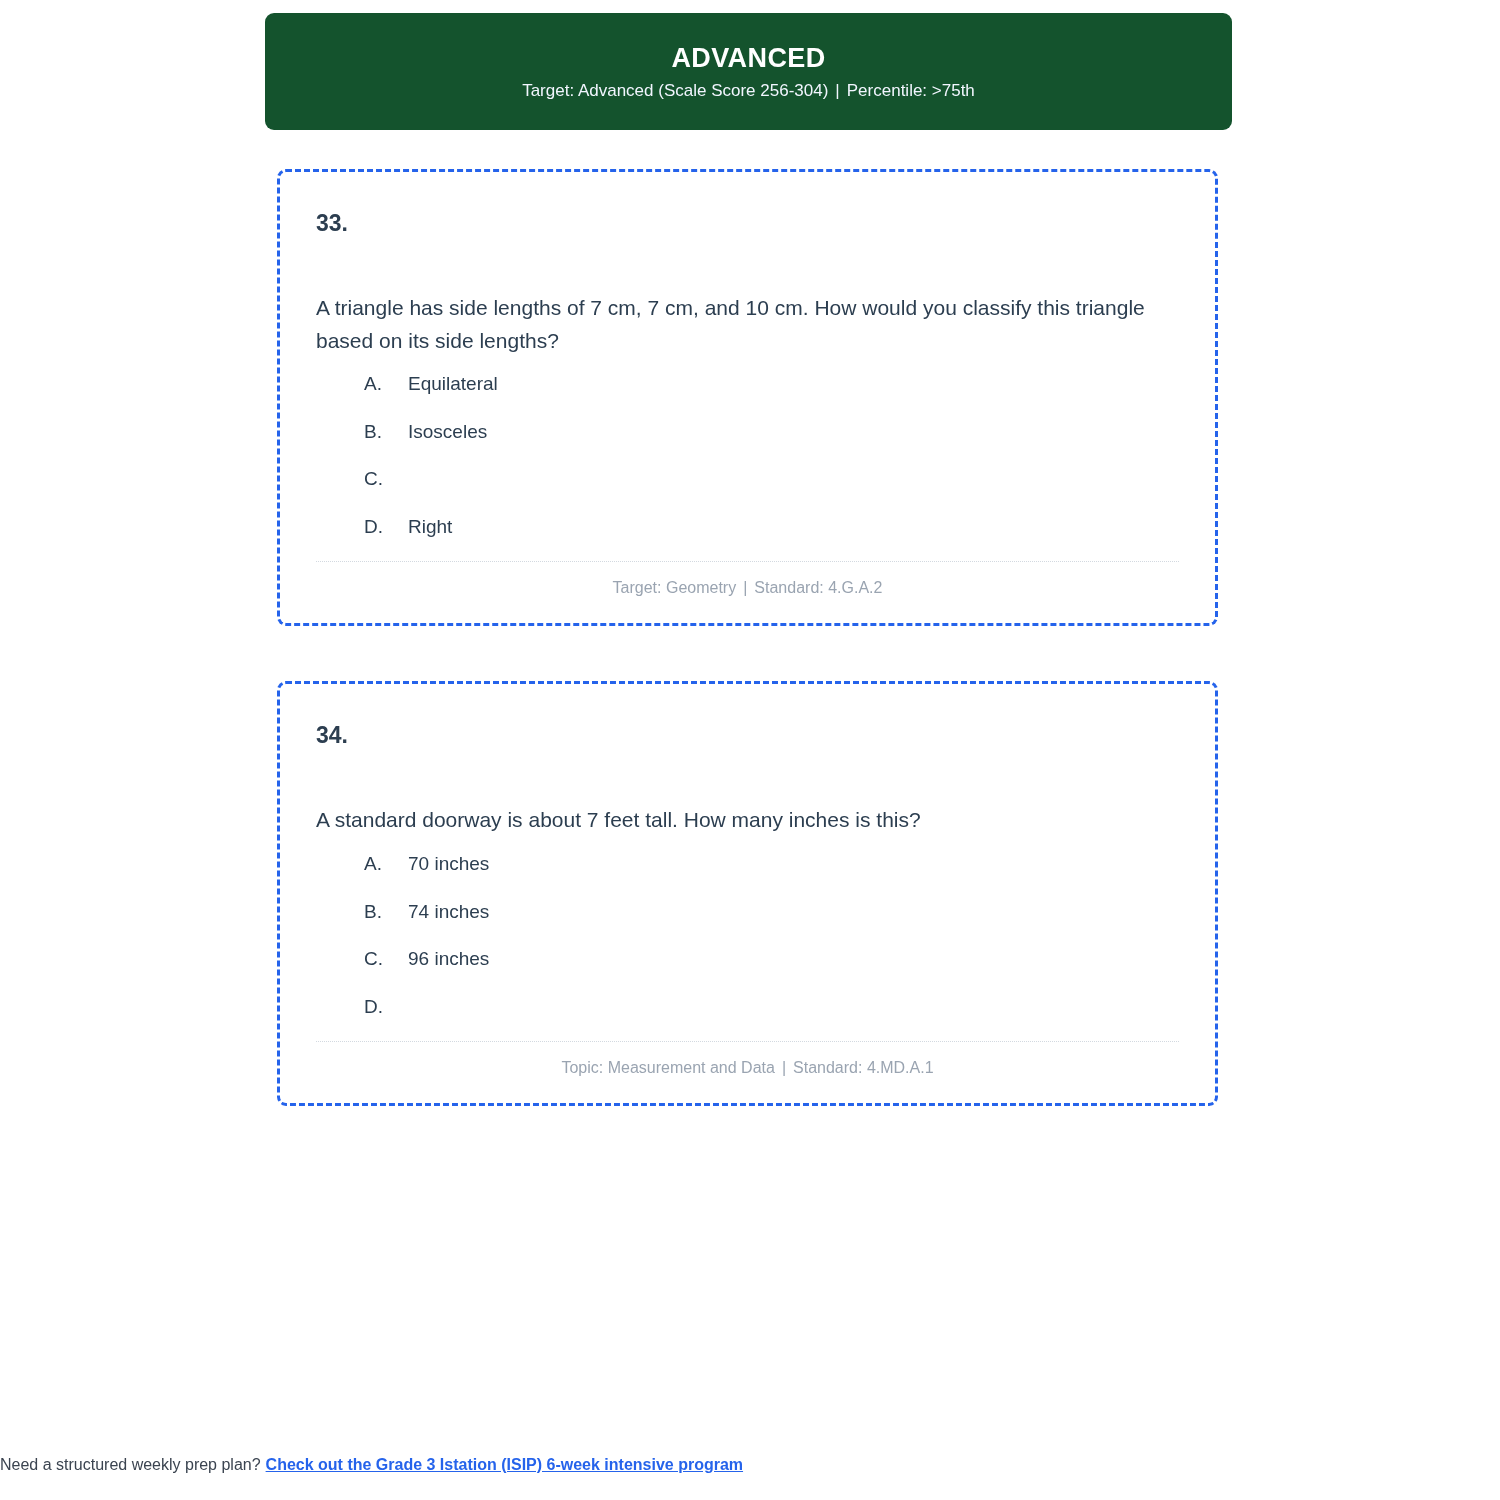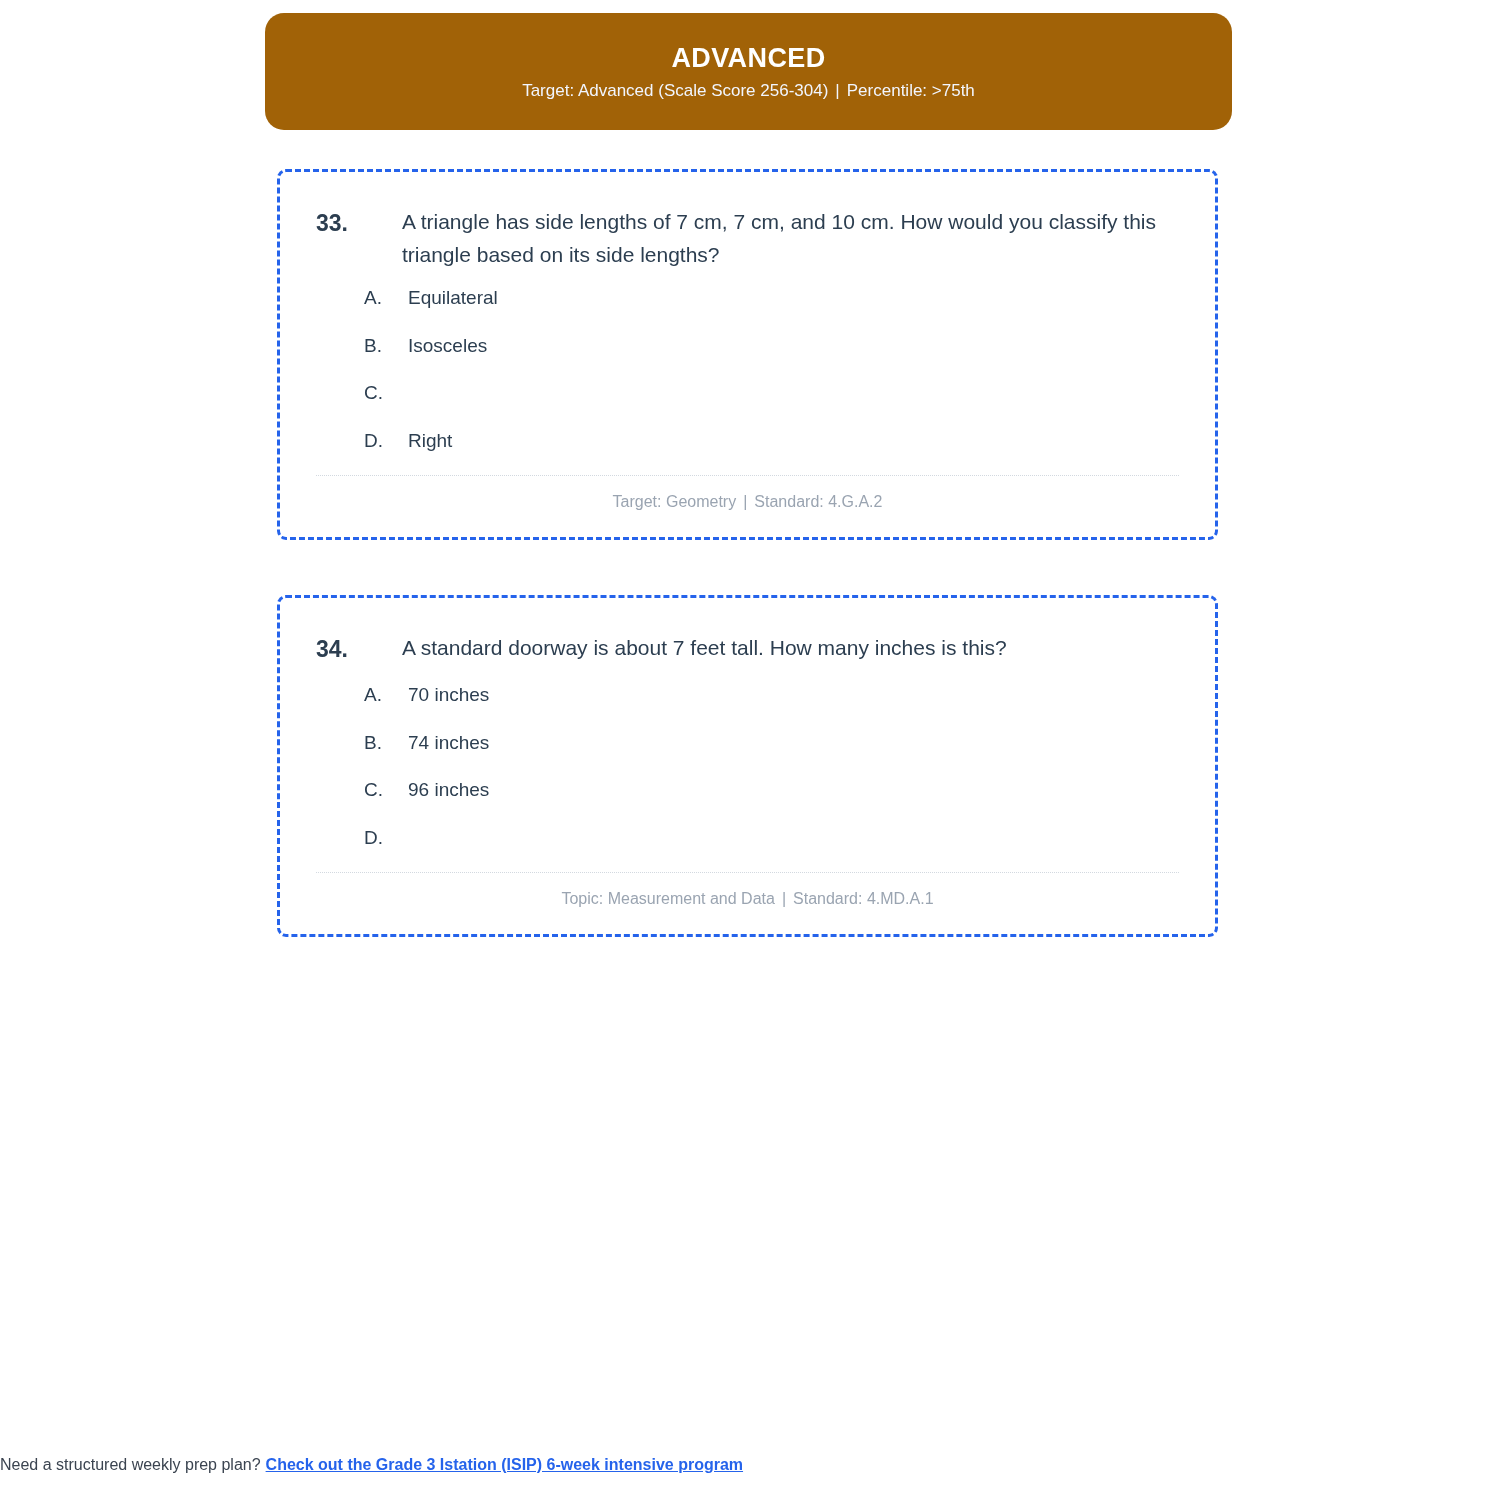--- a/index.html
+++ b/index.html
@@ -23,22 +23,22 @@
     position: relative;
   }
 
   
   .banner {
     position: absolute;
     left: 265px;
     top: 13px;
     width: 967px;
     height: 117px;
-    background: #a16207;
-    border-radius: 19px;
+    background: #14532d;
+    border-radius: 9px;
     display: flex;
     flex-direction: column;
     align-items: center;
     justify-content: center;
     gap: 10px;
   }
   .banner-title {
     color: #ffffff;
     font-size: 27px;
     font-weight: bold;
@@ -64,20 +64,21 @@
     border: 3px dashed #2563eb;
     border-radius: 9px;
     background: #ffffff;
     padding: 34px 36px 26px 36px;
     margin-bottom: 55px;
   }
   .q-head {
     display: flex;
     align-items: flex-start;
     margin-bottom: 10px;
+    flex-direction: column;
   }
   .q-num {
     font-size: 23px;
     font-weight: bold;
     color: #2c3e50;
     width: 86px;
     flex: 0 0 86px;
     line-height: 1.55;
   }
   .q-text {

